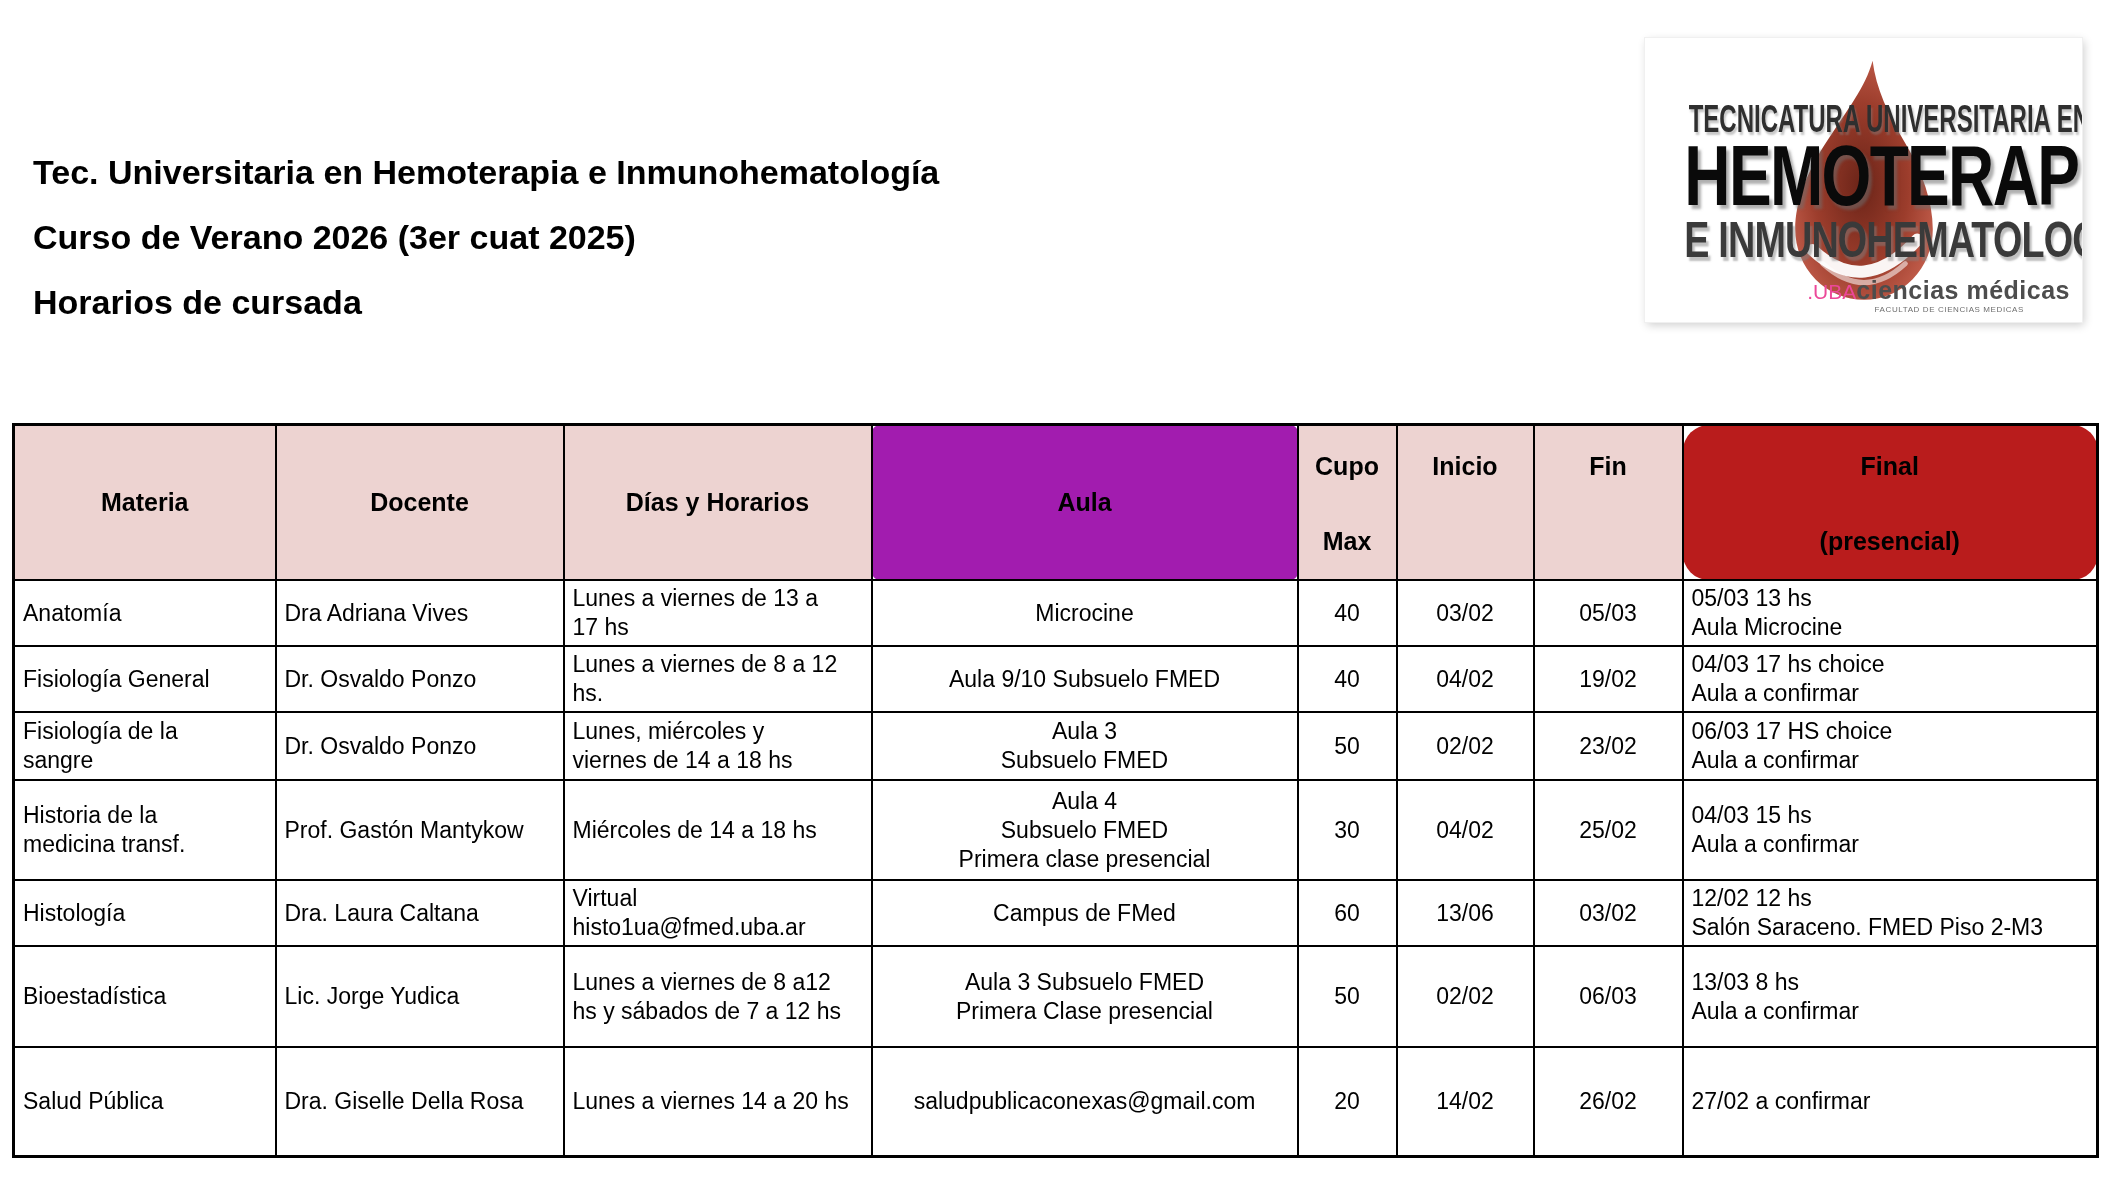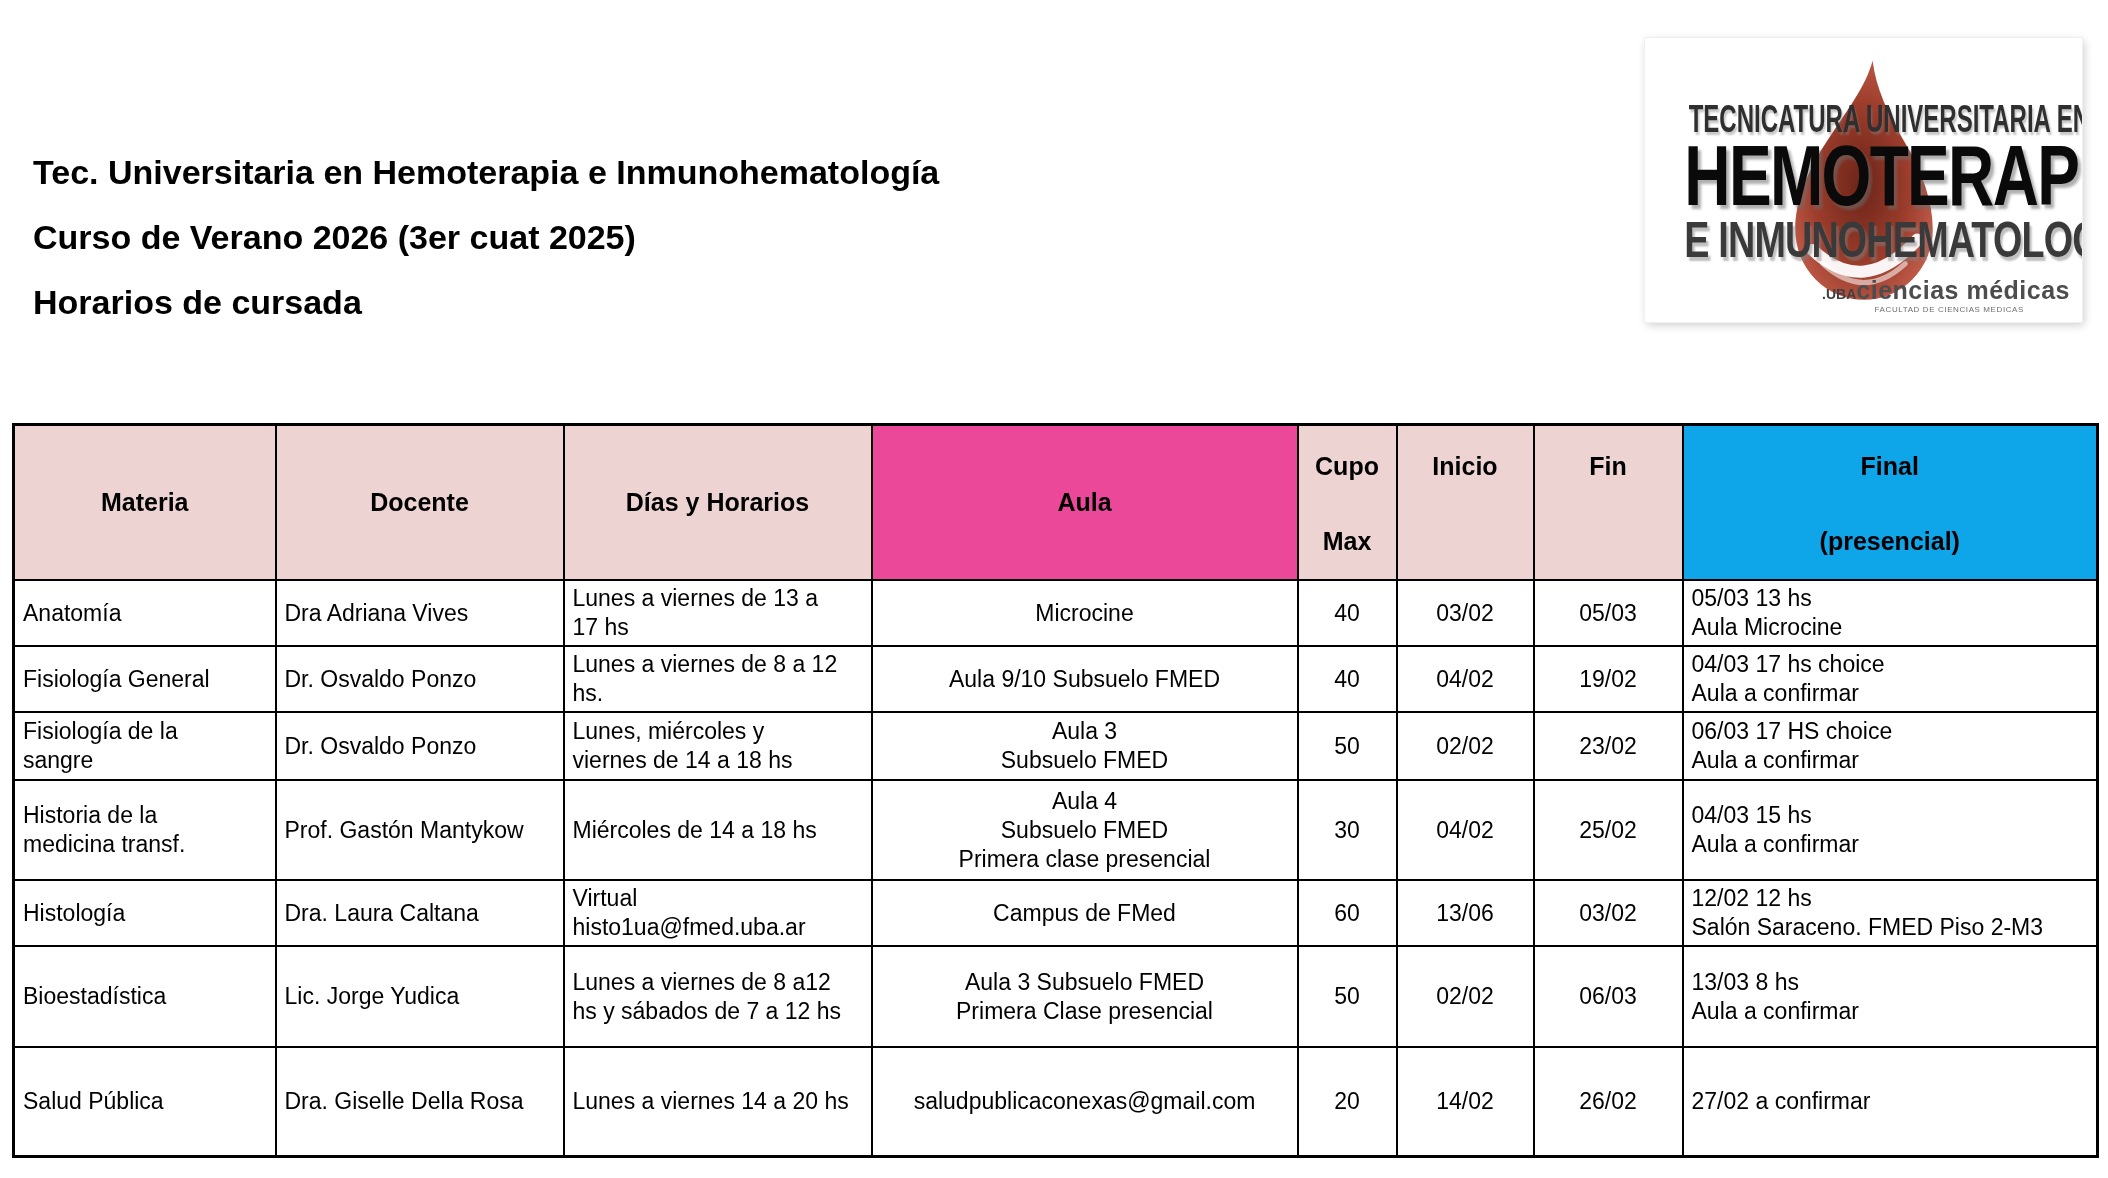--- a/index.html
+++ b/index.html
@@ -68,21 +68,21 @@
     transform: scale(0.82, 1.08);
     text-shadow: 3px 3px 2px rgba(130,130,130,0.5);
   }
   .logo .brand-line {
     position: absolute;
     top: 238px;
     right: 12px;
     text-align: right;
     white-space: nowrap;
   }
-  .logo .brand-bold { font-size: 14px; font-weight: 700; color: #404040; }
+  .logo .brand-bold { font-size: 21px; font-weight: 400; color: #ec4899; }
   .logo .brand-rest { font-size: 25px; font-weight: 700; color: #4d4d4d; letter-spacing: 0.5px; }
   .logo .brand-tiny {
     position: absolute;
     top: 267px;
     right: 58px;
     font-size: 8px;
     color: #6e6e6e;
     letter-spacing: 0.6px;
     white-space: nowrap;
   }
@@ -159,26 +159,26 @@
     <col style="width:99px">
       <col style="width:137px">
       <col style="width:149px">
       <col style="width:415px">
   </colgroup>
   <thead>
     <tr style="height:119px">
       <th class="hd hd-mid" style="background: rgb(237, 211, 209);">Materia</th>
       <th class="hd hd-mid" style="background: rgb(237, 211, 209);">Docente</th>
       <th class="hd hd-mid" style="background: rgb(237, 211, 209);">Días y Horarios</th>
-      <th class="hd hd-mid" style="background: #ec4899;">Aula</th>
+      <th class="hd hd-mid" style="background: #a21caf; border-radius: 8px;">Aula</th>
       <th class="hd hd-top" style="background: rgb(237, 211, 209);">Cupo
 Max</th>
       <th class="hd hd-top" style="background: rgb(237, 211, 209);">Inicio</th>
       <th class="hd hd-top" style="background: rgb(237, 211, 209);">Fin</th>
-      <th class="hd hd-top" style="background: #0ea5e9;">Final
+      <th class="hd hd-top" style="background: #b91c1c; border-radius: 26px;">Final
 (presencial)</th>
     </tr>
   </thead>
   <tbody>
     <tr style="height:65px">
       <td class="c-left">Anatomía</td>
       <td class="c-left">Dra Adriana Vives</td>
       <td class="c-left">Lunes a viernes de 13 a
 17 hs</td>
       <td class="c-center">Microcine</td>

